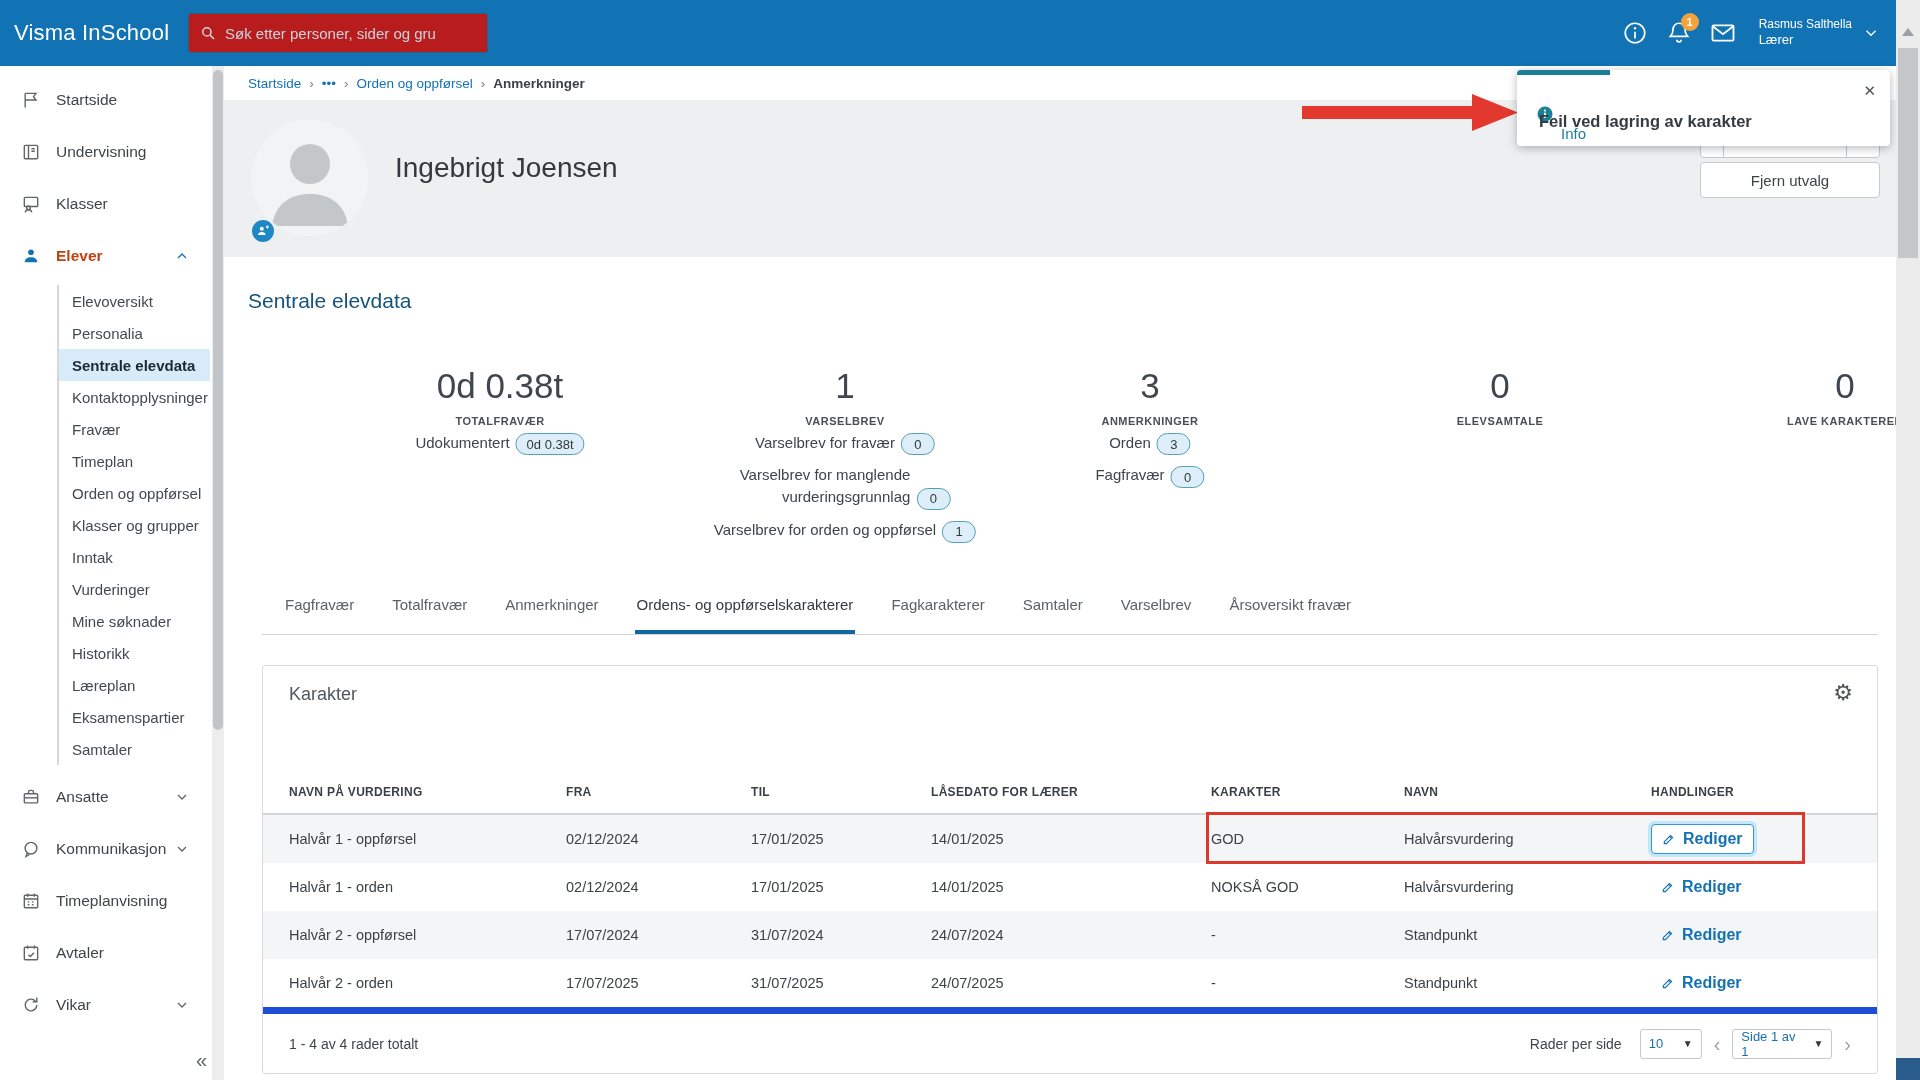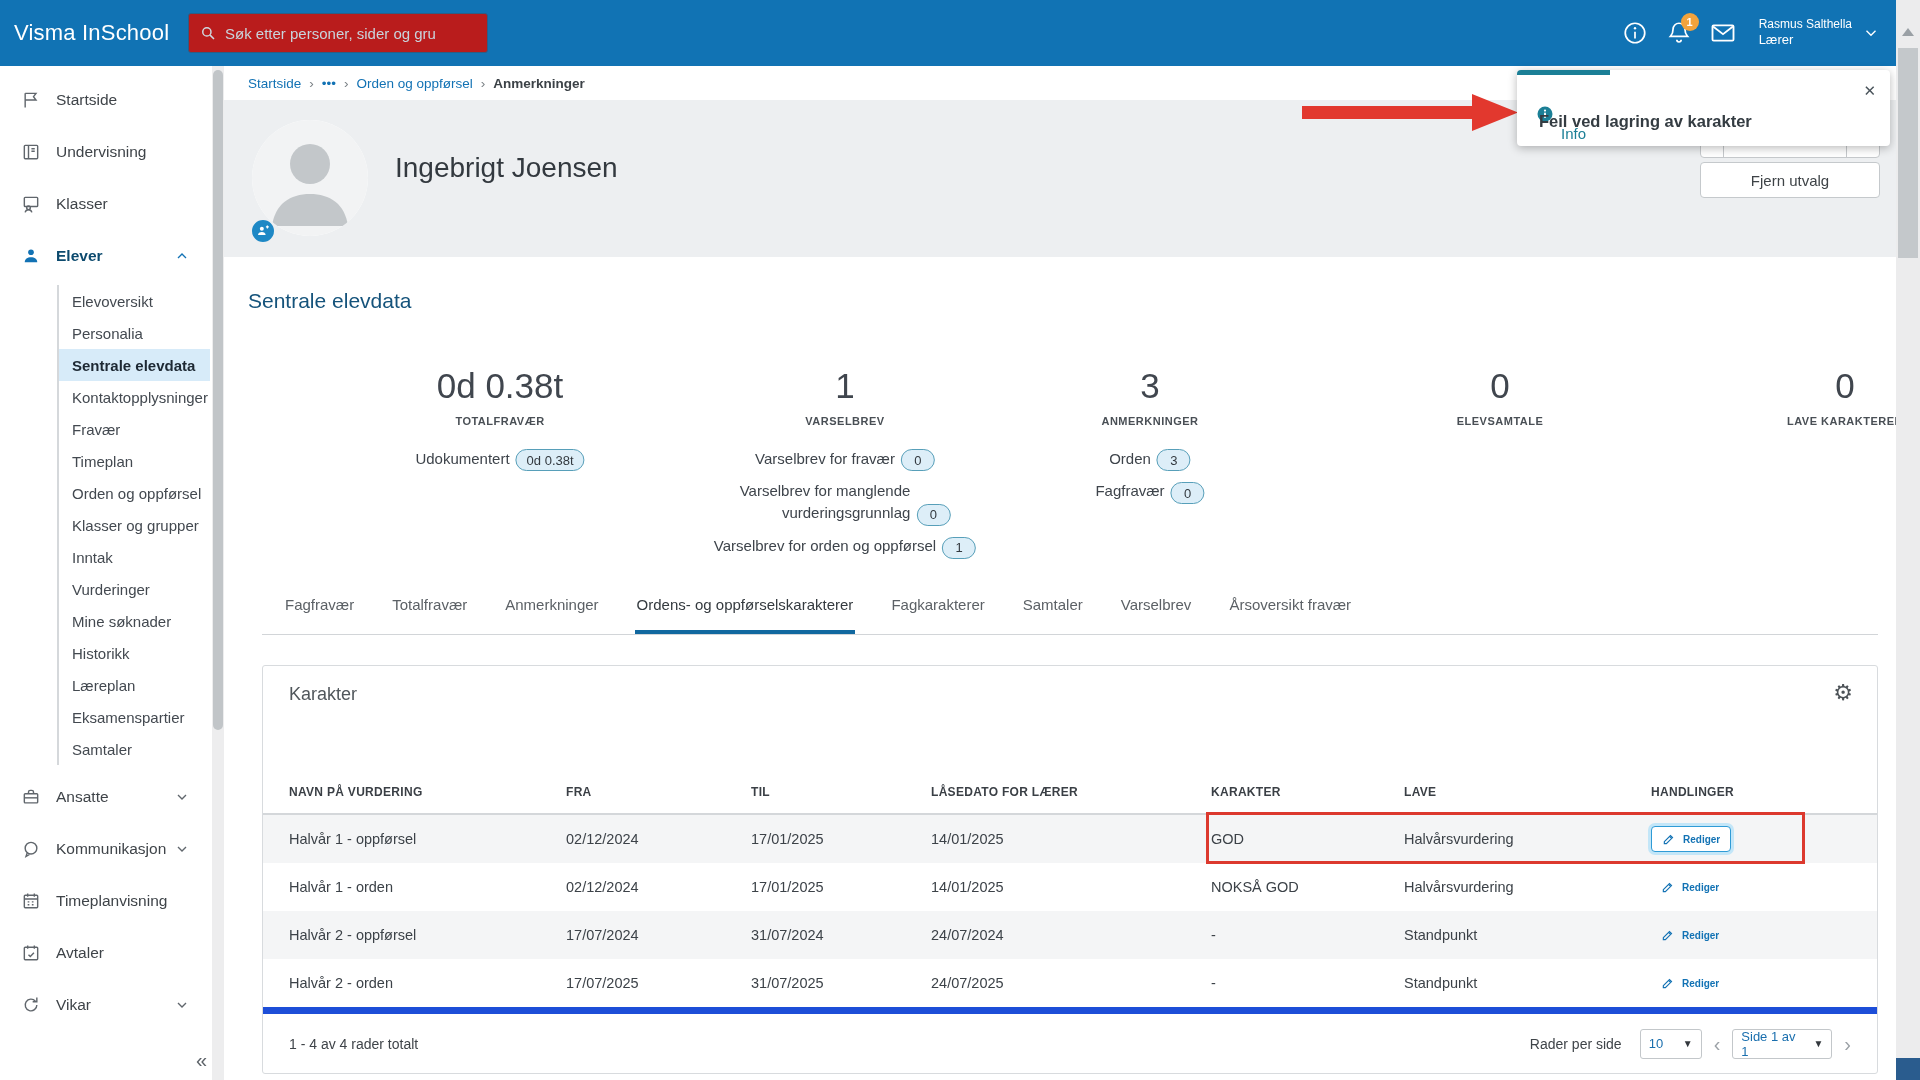--- a/index.html
+++ b/index.html
@@ -19,21 +19,21 @@
   .userblock { display:flex; align-items:center; margin-left:14px; margin-right:40px; cursor:pointer; }
   .userblock .names { color:#fff; line-height:1.25; }
   .user-name { font-size:12px; }
   .user-role { font-size:13px; }
   .userblock svg { margin-left:10px; }
 
   
   .sidebar { position:absolute; left:0; top:66px; width:210px; height:1014px; background:#fff; z-index:20; padding-top:8px; }
   .sb-item { height:52px; display:flex; align-items:center; padding-left:20px; cursor:pointer; color:#3f4449; font-size:15.5px; }
   .sb-item .ic { width:22px; height:22px; margin-right:14px; display:flex; align-items:center; justify-content:center; }
-  .sb-item.parent-active { color:#0c4a6e; font-weight:700; }
+  .sb-item.parent-active { color:#c2410c; font-weight:700; }
   .sb-item .chev { margin-left:auto; margin-right:20px; display:flex; }
   .submenu { margin-left:57px; border-left:2px solid #d5d8db; margin-top:3px; }
   .sub-item { height:32px; display:flex; align-items:center; padding-left:13px; font-size:15px; color:#434950; cursor:pointer; }
   .sub-item.active { background:#d7ebf9; font-weight:700; color:#1d2833; }
   .gap6 { margin-top:6px; }
   .collapse-btn { position:absolute; left:196px; bottom:8px; font-size:20px; color:#5c6268; cursor:pointer; }
   .sidebar-scroll { position:absolute; left:212px; top:66px; width:12px; height:1014px; background:#ededee; z-index:20; }
   .sidebar-scroll .thumb { position:absolute; left:1px; top:4px; width:10px; height:660px; background:#c1c5c8; border-radius:5px; }
 
   
@@ -51,21 +51,21 @@
   .seg-frag .d1 { left:22px; } .seg-frag .d2 { left:145px; }
   .btn-fjern { position:absolute; right:16px; top:62px; width:180px; height:36px; background:#fff; border:1px solid #c5c9cc; border-radius:4px; font-size:15px; color:#3e4347; display:flex; align-items:center; justify-content:center; cursor:pointer; font-family:"Liberation Sans",sans-serif; }
 
   .content { position:absolute; left:0; top:191px; right:0; bottom:0; background:#fff; }
   .page-h2 { position:absolute; left:24px; top:32px; font-size:21px; font-weight:500; color:#15537b; }
 
   
   .stat-col { position:absolute; top:110px; transform:translateX(-50%); text-align:center; white-space:nowrap; }
   .stat-num { font-size:35px; color:#40464e; line-height:1.1; }
   .stat-label { margin-top:9px; font-size:11px; font-weight:700; color:#494f55; letter-spacing:.5px; }
-  .substats { margin-top:21px; display:flex; flex-direction:column; gap:9px; align-items:center; }
+  .substats { margin-top:5px; display:flex; flex-direction:column; gap:9px; align-items:center; }
   .sub-row { display:flex; align-items:flex-end; gap:6px; font-size:15px; color:#3e444b; }
   .sub-lab { margin-bottom:2px; text-align:right; line-height:1.45; }
   .sub-lab span { display:block; }
   .sub-l2:empty { display:none; }
   .pill { min-width:34px; height:22px; border:1px solid #579fb9; background:#ddeef8; border-radius:11px; padding:0 10px; font-size:13px; color:#33393f; display:flex; align-items:center; justify-content:center; }
 
   
   .tabs { position:absolute; left:59px; top:339px; height:38px; display:flex; gap:34px; }
   .tab { font-size:15px; color:#5c6166; cursor:pointer; padding:0 2px; display:flex; align-items:flex-start; }
   .tab.active { color:#343a3f; border-bottom:4px solid #11689f; }
@@ -73,21 +73,21 @@
 
   
   .card { position:absolute; left:38px; top:408px; width:1616px; height:409px; background:#fff; border:1px solid #d8dbde; border-radius:3px; }
   .card-title { position:absolute; left:26px; top:18px; font-size:18px; color:#51575c; }
   .gear { position:absolute; right:24px; top:16px; font-size:22px; color:#4d5358; cursor:pointer; line-height:1; }
   .thead { position:absolute; left:0; right:0; top:105px; height:44px; border-bottom:2px solid #d4d7da; display:grid; grid-template-columns:277px 185px 180px 280px 193px 247px 1fr; align-items:center; padding-left:26px; }
   .th { font-size:12px; font-weight:700; color:#3a3f45; letter-spacing:.3px; }
   .tbody { position:absolute; left:0; right:0; top:149px; }
   .trow { display:grid; grid-template-columns:277px 185px 180px 280px 193px 247px 1fr; align-items:center; padding-left:26px; height:48px; font-size:14.5px; color:#3c4248; }
   .trow:nth-child(odd) { background:#f4f5f6; }
-  .rediger { display:inline-flex; align-items:center; gap:7px; background:transparent; border:none; color:#1272b4; font-size:10px; font-weight:600; cursor:pointer; font-family:"Liberation Sans",sans-serif; padding:5px 10px; border-radius:4px; }
+  .rediger { display:inline-flex; align-items:center; gap:7px; background:transparent; border:none; color:#1272b4; font-size:16px; font-weight:600; cursor:pointer; font-family:"Liberation Sans",sans-serif; padding:5px 10px; border-radius:4px; }
   .rediger.focused { background:#fff; border:1px solid #2f9bd6; box-shadow:0 0 0 3px #c3e6f8; }
   .tfoot { position:absolute; left:0; right:0; top:341px; bottom:0; border-top:7px solid #1d4ed8; display:flex; align-items:center; justify-content:space-between; padding:16px 26px; }
   .tf-total { font-size:14px; color:#3f4449; }
   .tf-right { display:flex; align-items:center; gap:12px; }
   .tf-label { font-size:14px; color:#3f4449; margin-right:6px; }
   .selectbox { height:30px; border:1px solid #c3c7ca; border-radius:3px; background:#fff; display:flex; align-items:center; justify-content:space-between; padding:0 8px; cursor:pointer; }
   .selectbox .val { font-size:13px; color:#1a6fae; }
   .selectbox .car { font-size:10px; color:#33383d; margin-left:8px; }
   .pg-arrow { font-size:20px; color:#9ba1a6; cursor:pointer; line-height:1; }
 
@@ -467,21 +467,21 @@
       <div class="card">
         <div class="card-title">Karakter</div>
         <div class="gear">⚙</div>
         <div class="thead">
 
         <span class="th">NAVN PÅ VURDERING</span>
             <span class="th">FRA</span>
             <span class="th">TIL</span>
             <span class="th">LÅSEDATO FOR LÆRER</span>
             <span class="th">KARAKTER</span>
-            <span class="th">LAVE</span>
+            <span class="th">NAVN</span>
             <span class="th">HANDLINGER</span>
           </div>
         <div class="tbody">
 
             <div class="trow">
               <span class="cell">Halvår 1 - oppførsel</span>
               <span class="cell">02/12/2024</span>
               <span class="cell">17/01/2025</span>
               <span class="cell">14/01/2025</span>
               <span class="cell">GOD</span>

